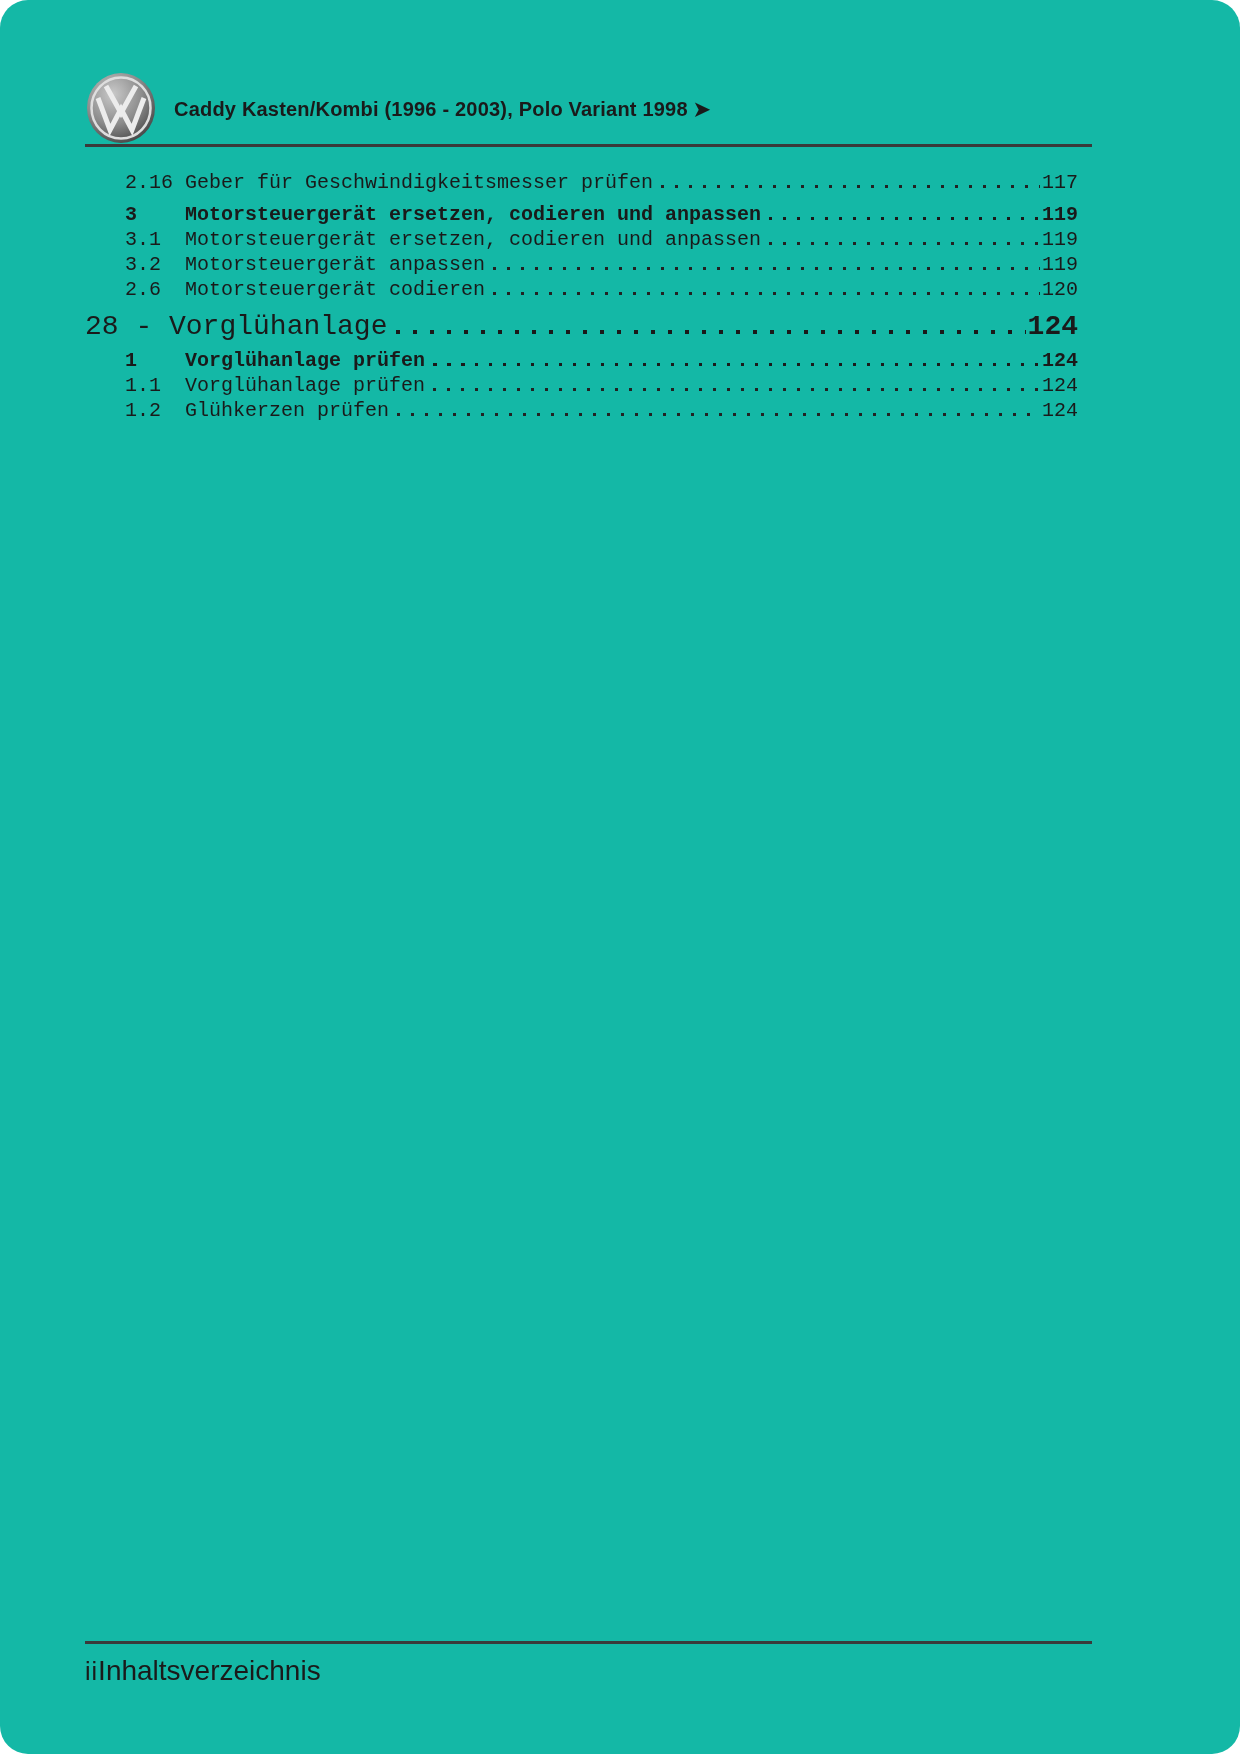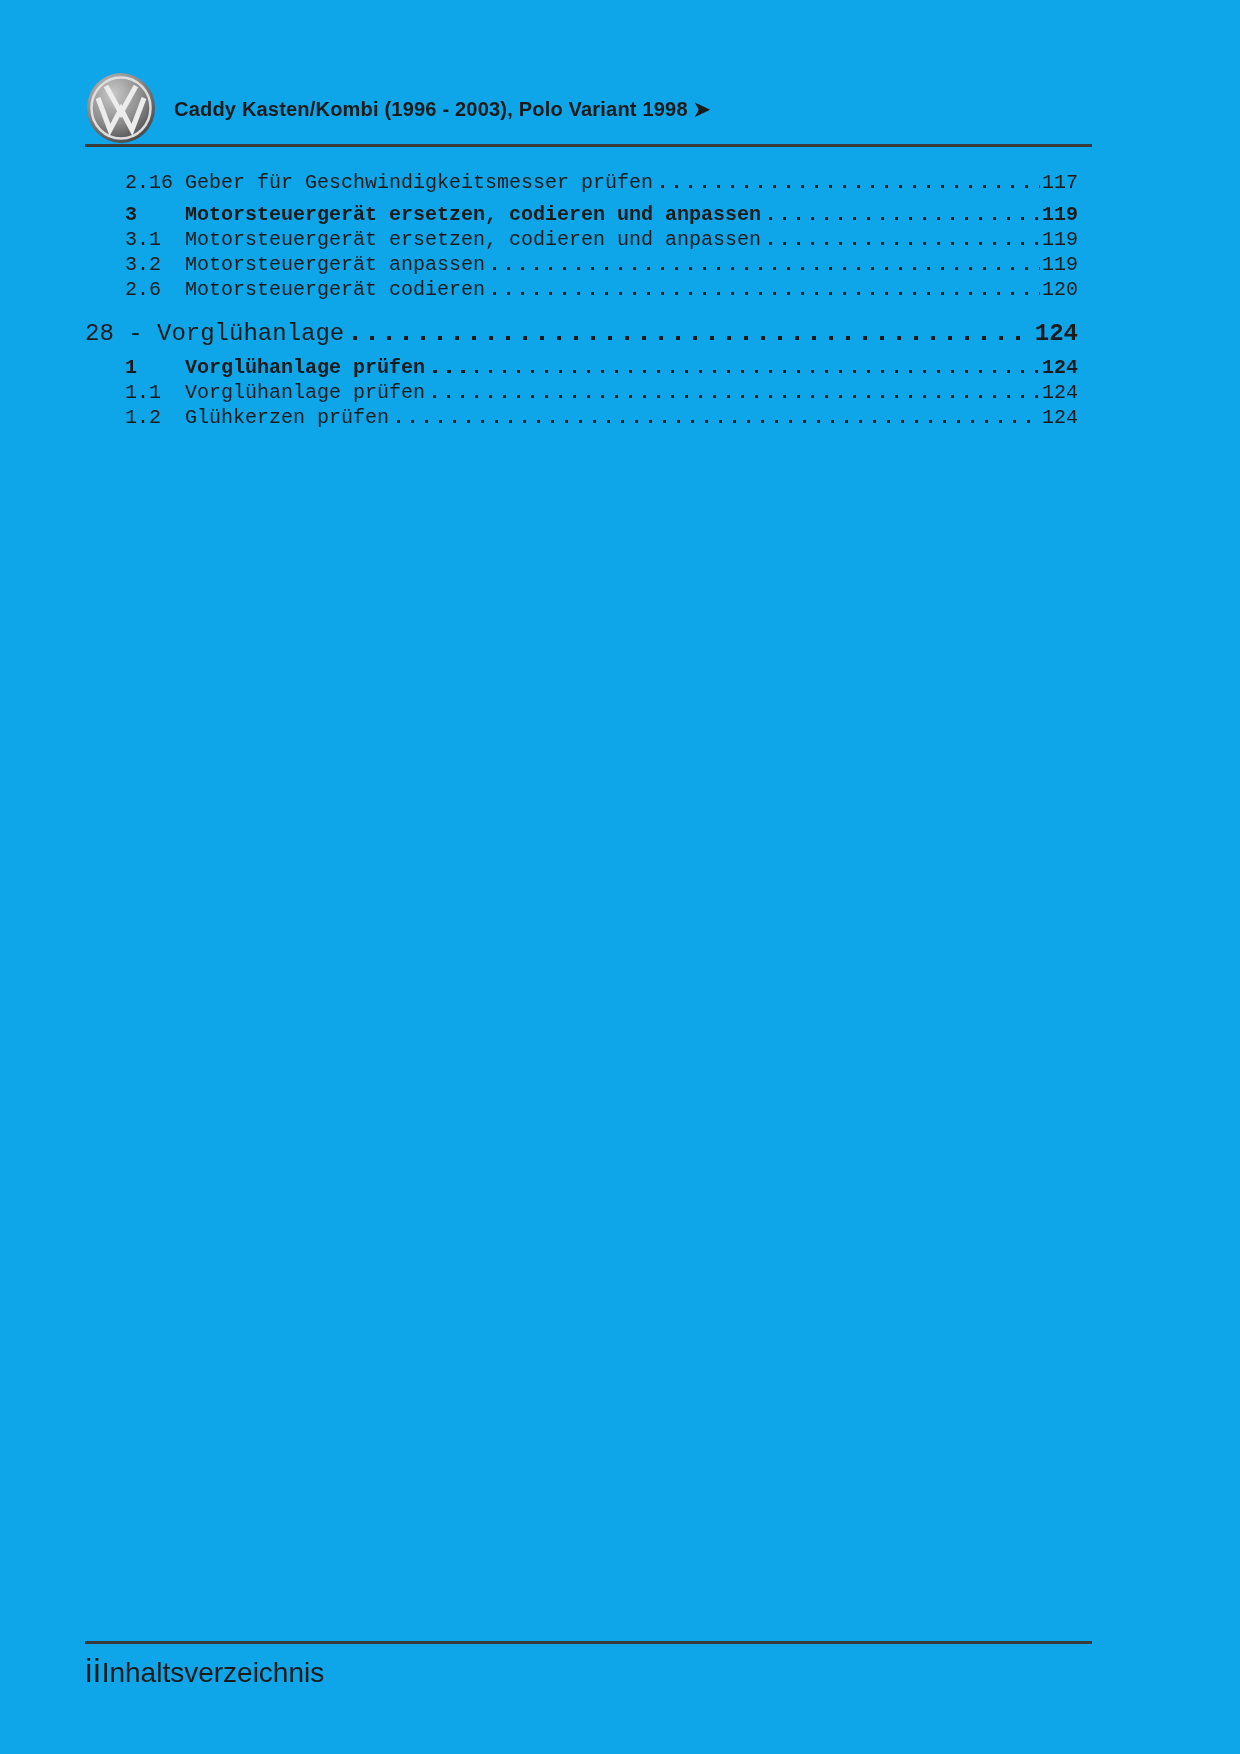--- a/index.html
+++ b/index.html
@@ -4,24 +4,25 @@
 <style>
   html, body {
     margin: 0;
     padding: 0;
     background: #ffffff;
   }
   .page {
     position: relative;
     width: 1240px;
     height: 1754px;
-    background: #0ea5e9;
+    background: #14b8a6;
     font-family: "Liberation Sans", sans-serif;
     color: #1a1a1a;
     overflow: hidden;
+    border-radius: 28px;
   }
 
   
   .header {
     position: absolute;
     left: 85px;
     top: 71px;
     width: 1007px;
     display: flex;
     align-items: flex-start;
@@ -89,22 +90,22 @@
   .pagenum {
     flex: 0 0 auto;
   }
   .gap-before-bold { margin-top: 7px; }
   .gap-after-chapter { margin-top: 6px; }
 
   
   .chapter-row {
     display: flex;
     align-items: baseline;
-    margin-top: 17px;
-    font-size: 24px;
+    margin-top: 10px;
+    font-size: 28px;
     line-height: 30px;
     white-space: nowrap;
   }
   .chapter-row .leader {
     height: 4px;
     margin: 0 2px 0 9px;
     background-image: repeating-linear-gradient(90deg, #1a1a1a 0 4px, transparent 4px 17px);
   }
   .chapter-row .pagenum { font-weight: bold; }
 
@@ -115,21 +116,21 @@
     top: 1641px;
     width: 1007px;
     border-top: 3px solid #3a3a3a;
   }
   .footer-row {
     display: flex;
     align-items: baseline;
     margin-top: 9px;
   }
   .footer-roman {
-    font-size: 33px;
+    font-size: 25px;
     line-height: 36px;
     letter-spacing: 1px;
   }
   .footer-label {
     font-size: 28px;
   }
 </style>
 </head>
 <body>
 

